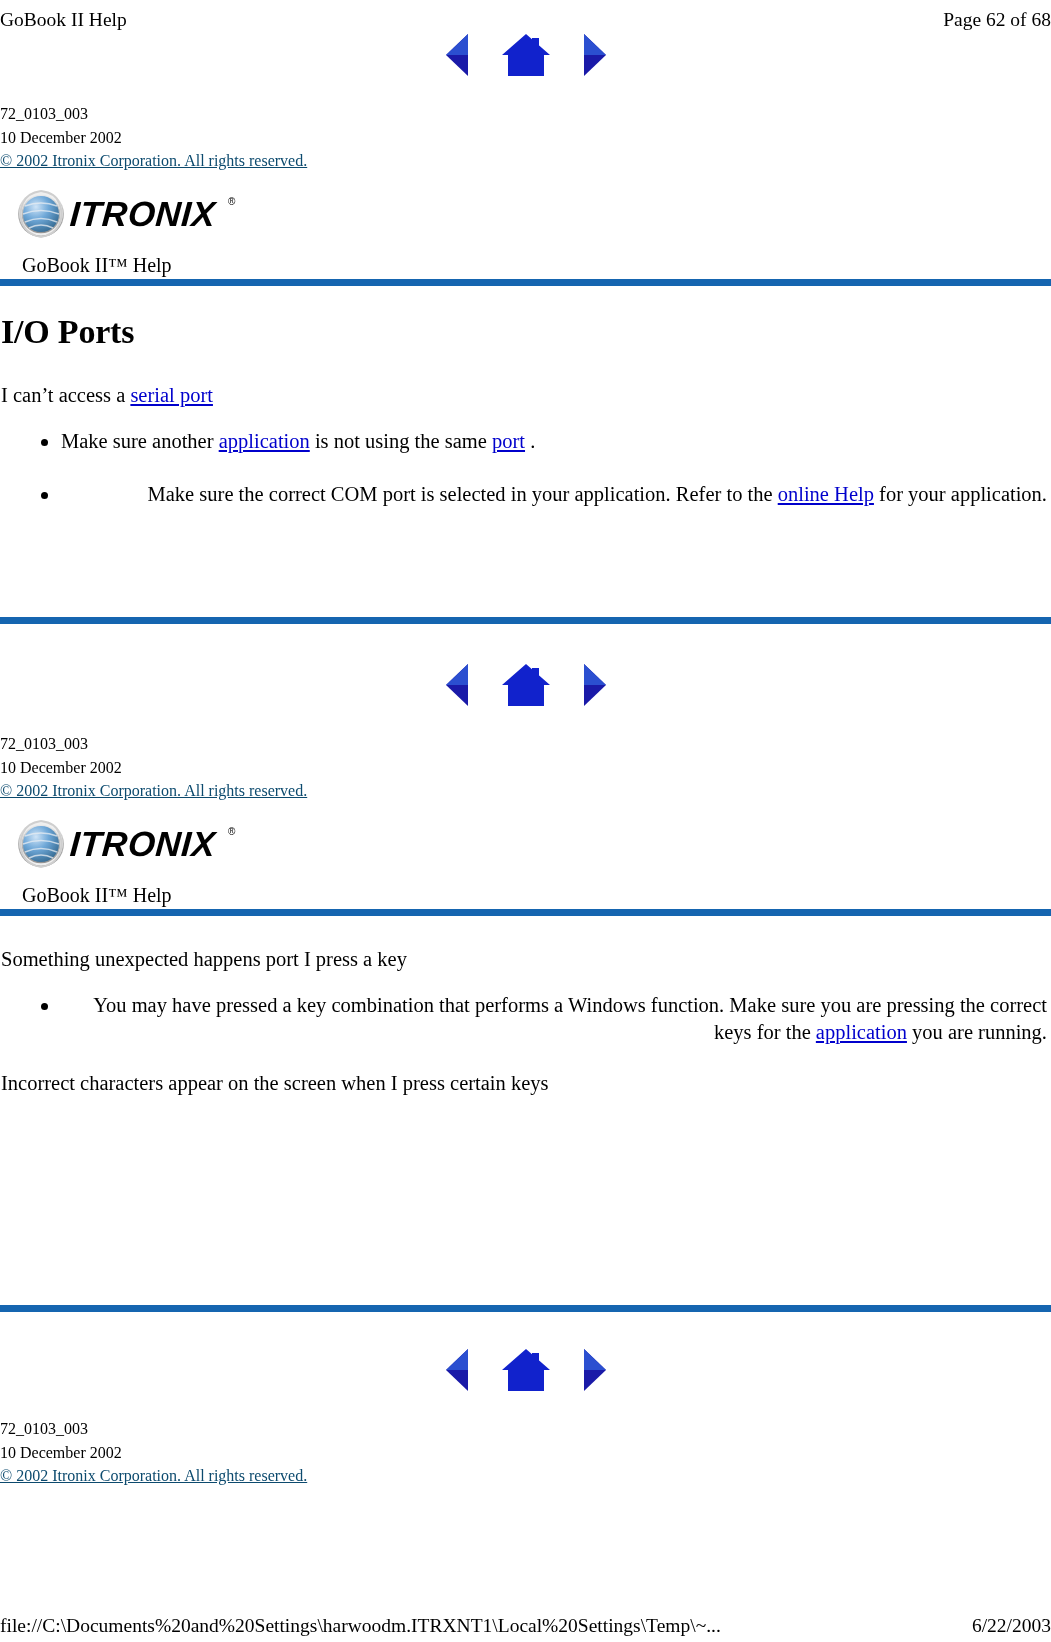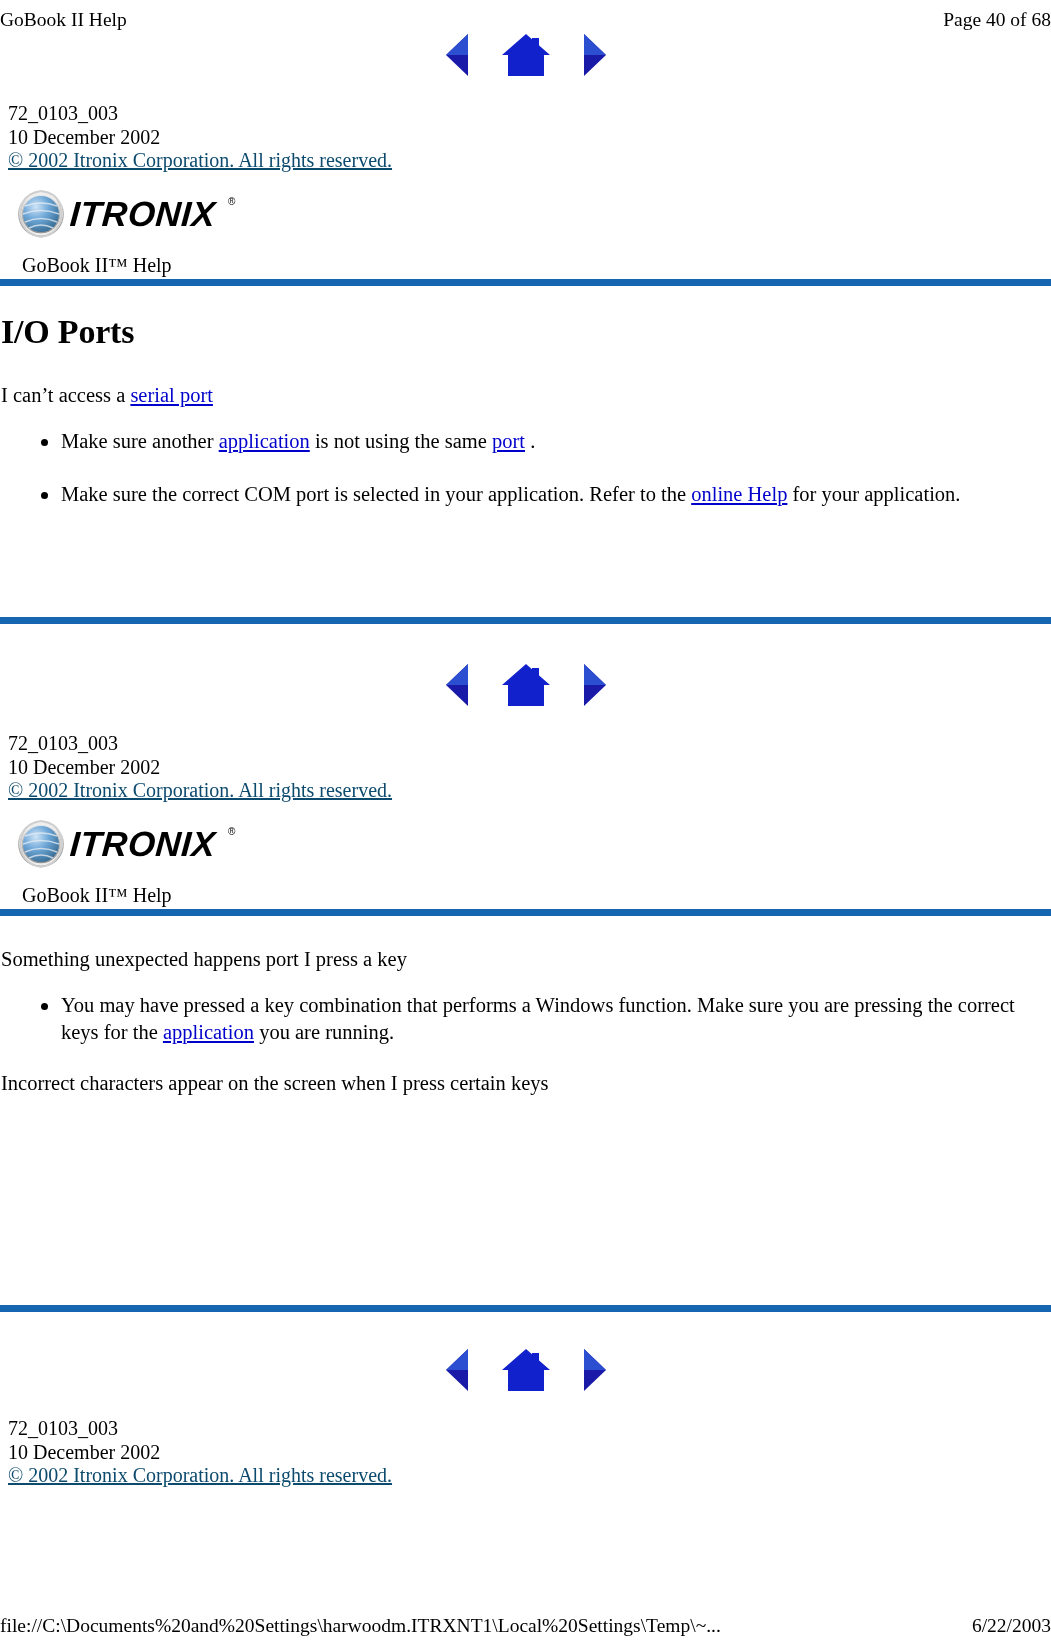--- a/index.html
+++ b/index.html
@@ -53,23 +53,23 @@
   .navstrip {
     width: 1051px;
     text-align: center;
     line-height: 0;
   }
   .navstrip svg { display: inline-block; vertical-align: middle; }
   .nav-gap { display: inline-block; width: 14px; height: 1px; }
 
   
   .meta {
-    font-size: 20px;
+    font-size: 16px;
     line-height: 23.5px;
-    padding-left: 8px;
+    padding-left: 0;
   }
   .meta .copy-link {
     color: #0c4a6e;
     text-decoration: underline;
   }
 
   
   .logo-row { padding-left: 16px; padding-top: 14px; }
   .logo-wrap { display: inline-block; line-height: 0; }
 
@@ -106,21 +106,21 @@
     padding: 0 0 0 38px;
     list-style: none;
   }
   ul.tips li {
     font-size: 20.5px;
     line-height: 27px;
     margin: 0 0 26px 0;
     position: relative;
     padding-left: 22px;
   }
-  ul.tips li:last-child { margin-bottom: 0; }
+  ul.tips li:last-child { margin-bottom: 0; text-align: right; }
   ul.tips li::before {
     content: "";
     position: absolute;
     left: 2px;
     top: 11px;
     width: 7px;
     height: 7px;
     background: #000;
     border-radius: 50%;
   }
@@ -136,21 +136,21 @@
     background: #1565b0;
   }
 </style>
 </head>
 <body>
 
 <div class="page">
 
   <div class="print-header">
     <span>GoBook II Help</span>
-    <span>Page 40 of 68</span>
+    <span>Page 62 of 68</span>
   </div>
 
   <div style="position:absolute; top:30px; left:0; width:1051px;">
 
     <div class="navstrip">
       <svg width="34" height="50" viewBox="0 0 34 50">
         <polygon points="26,4 26,46 4,25" fill="#1a1aa8"></polygon>
         <polygon points="26,4 26,25 4,25" fill="#2b4fd0"></polygon>
       </svg>
       <span class="nav-gap"></span>

